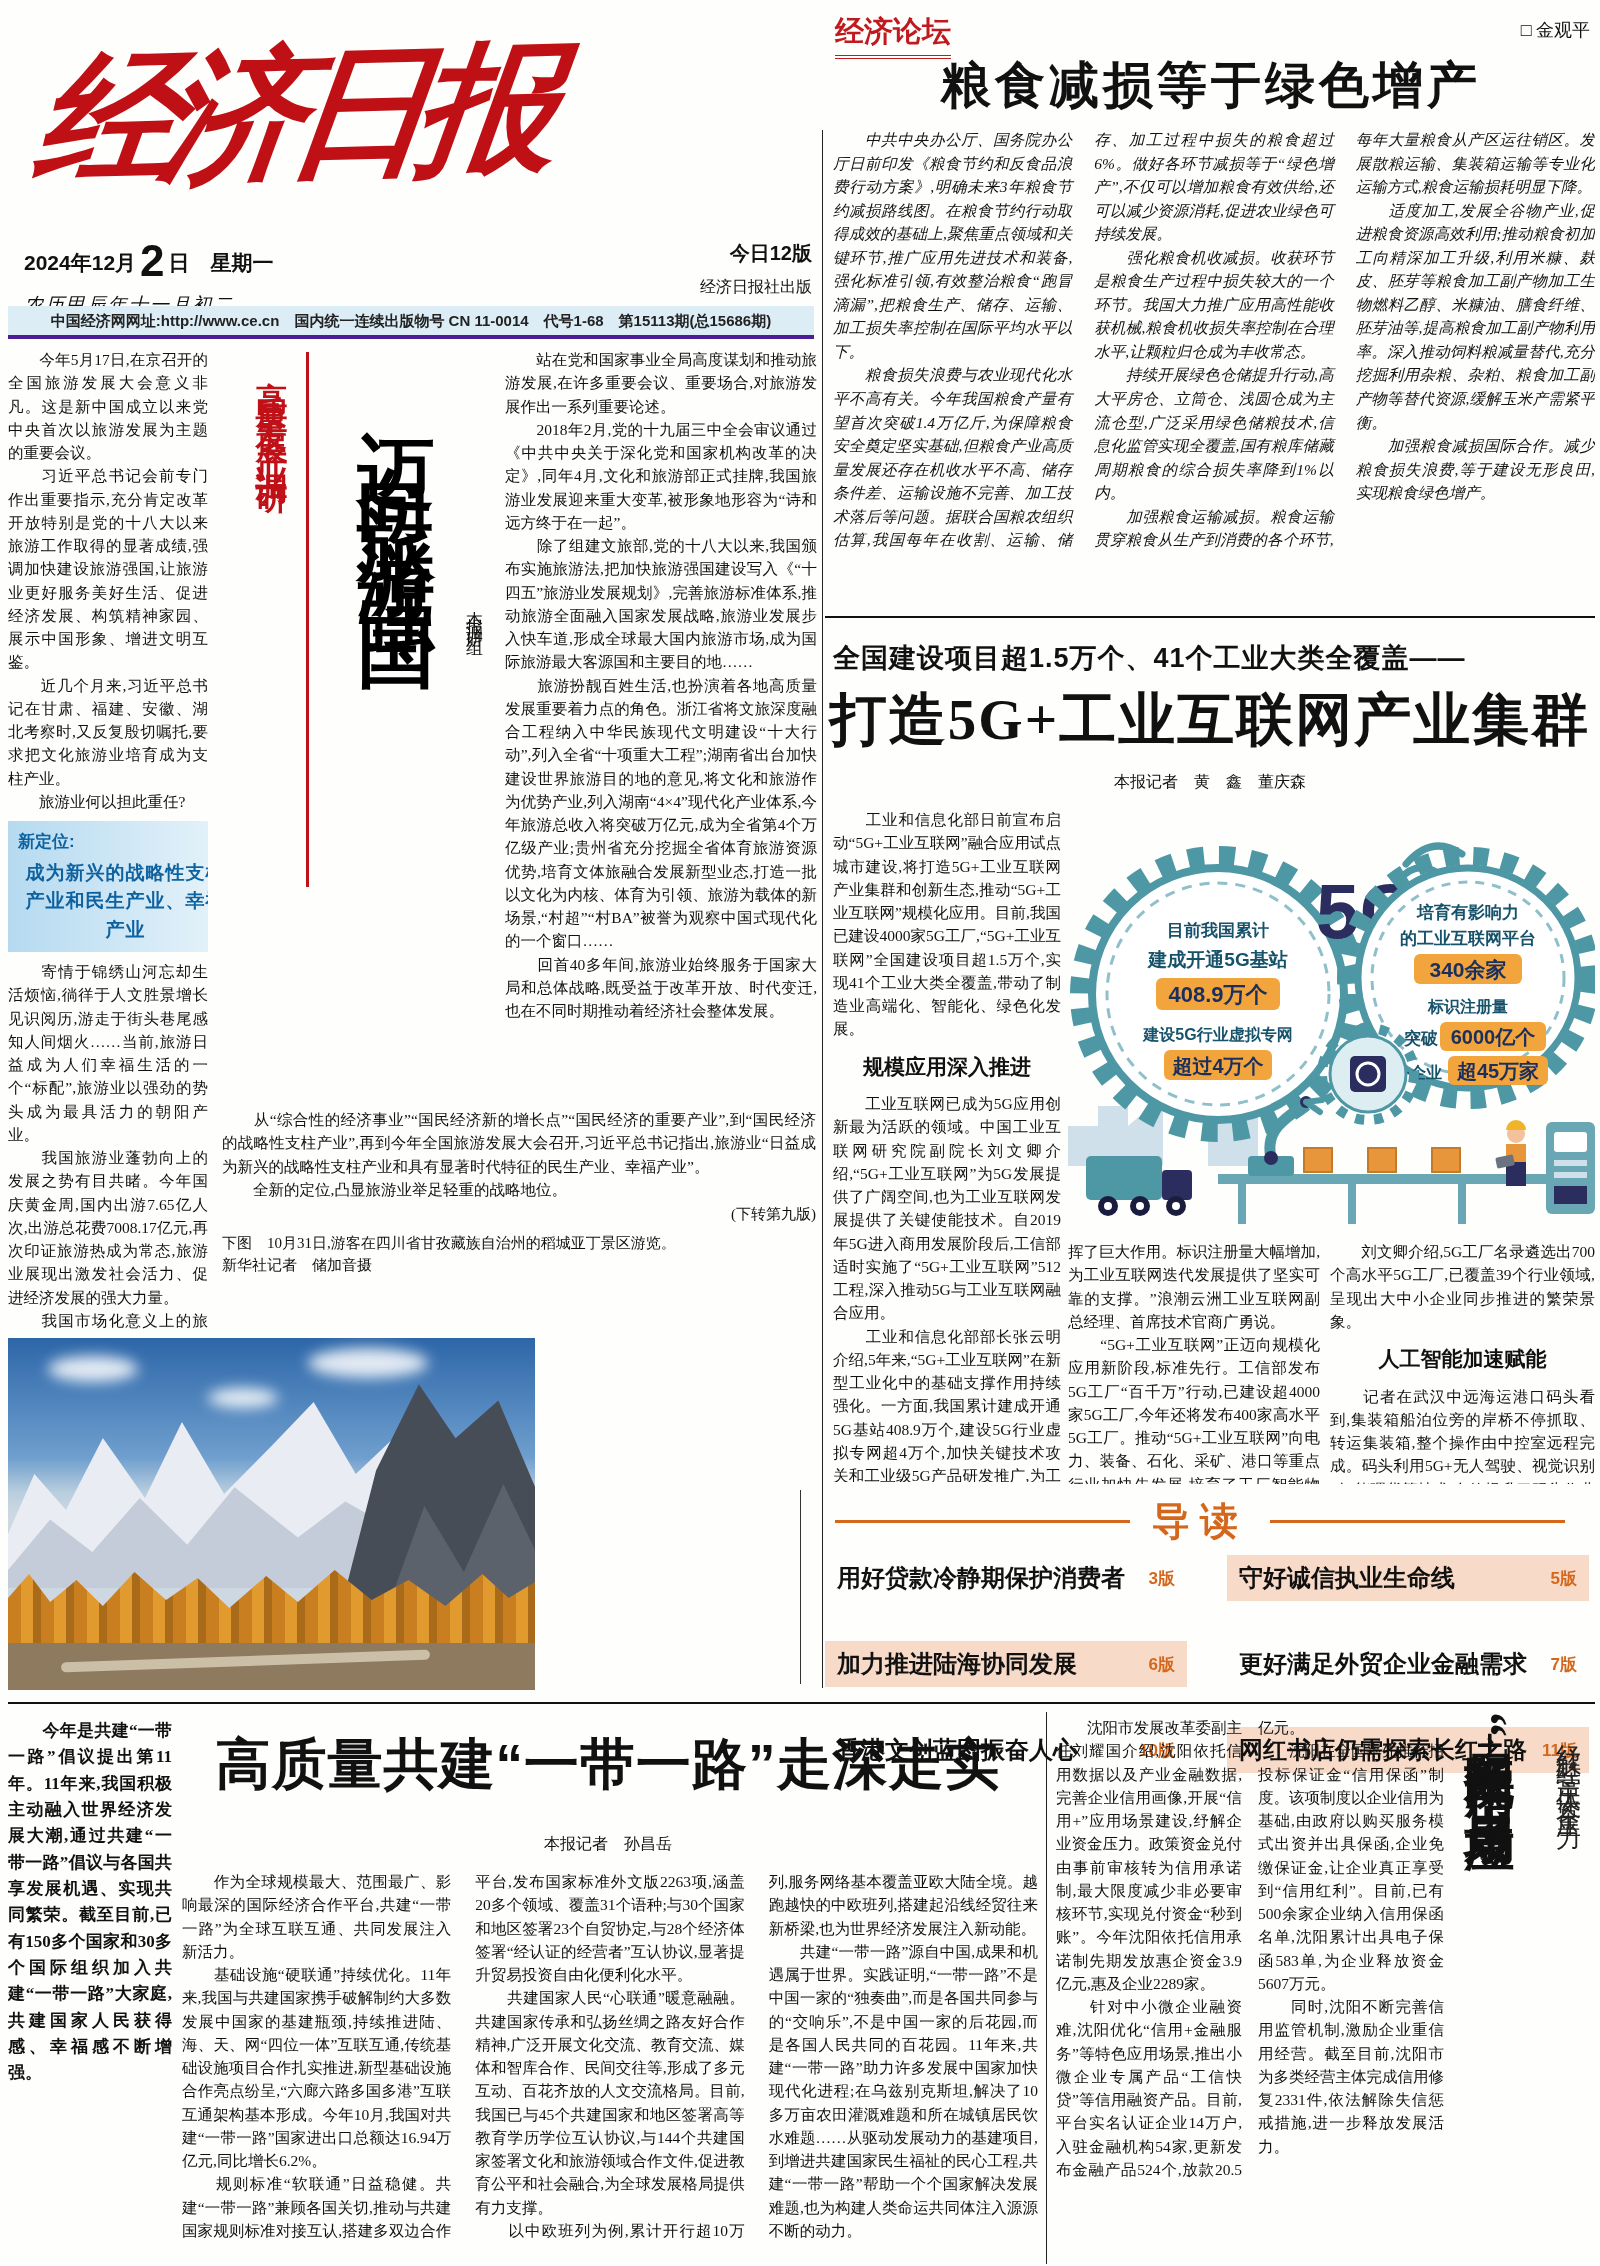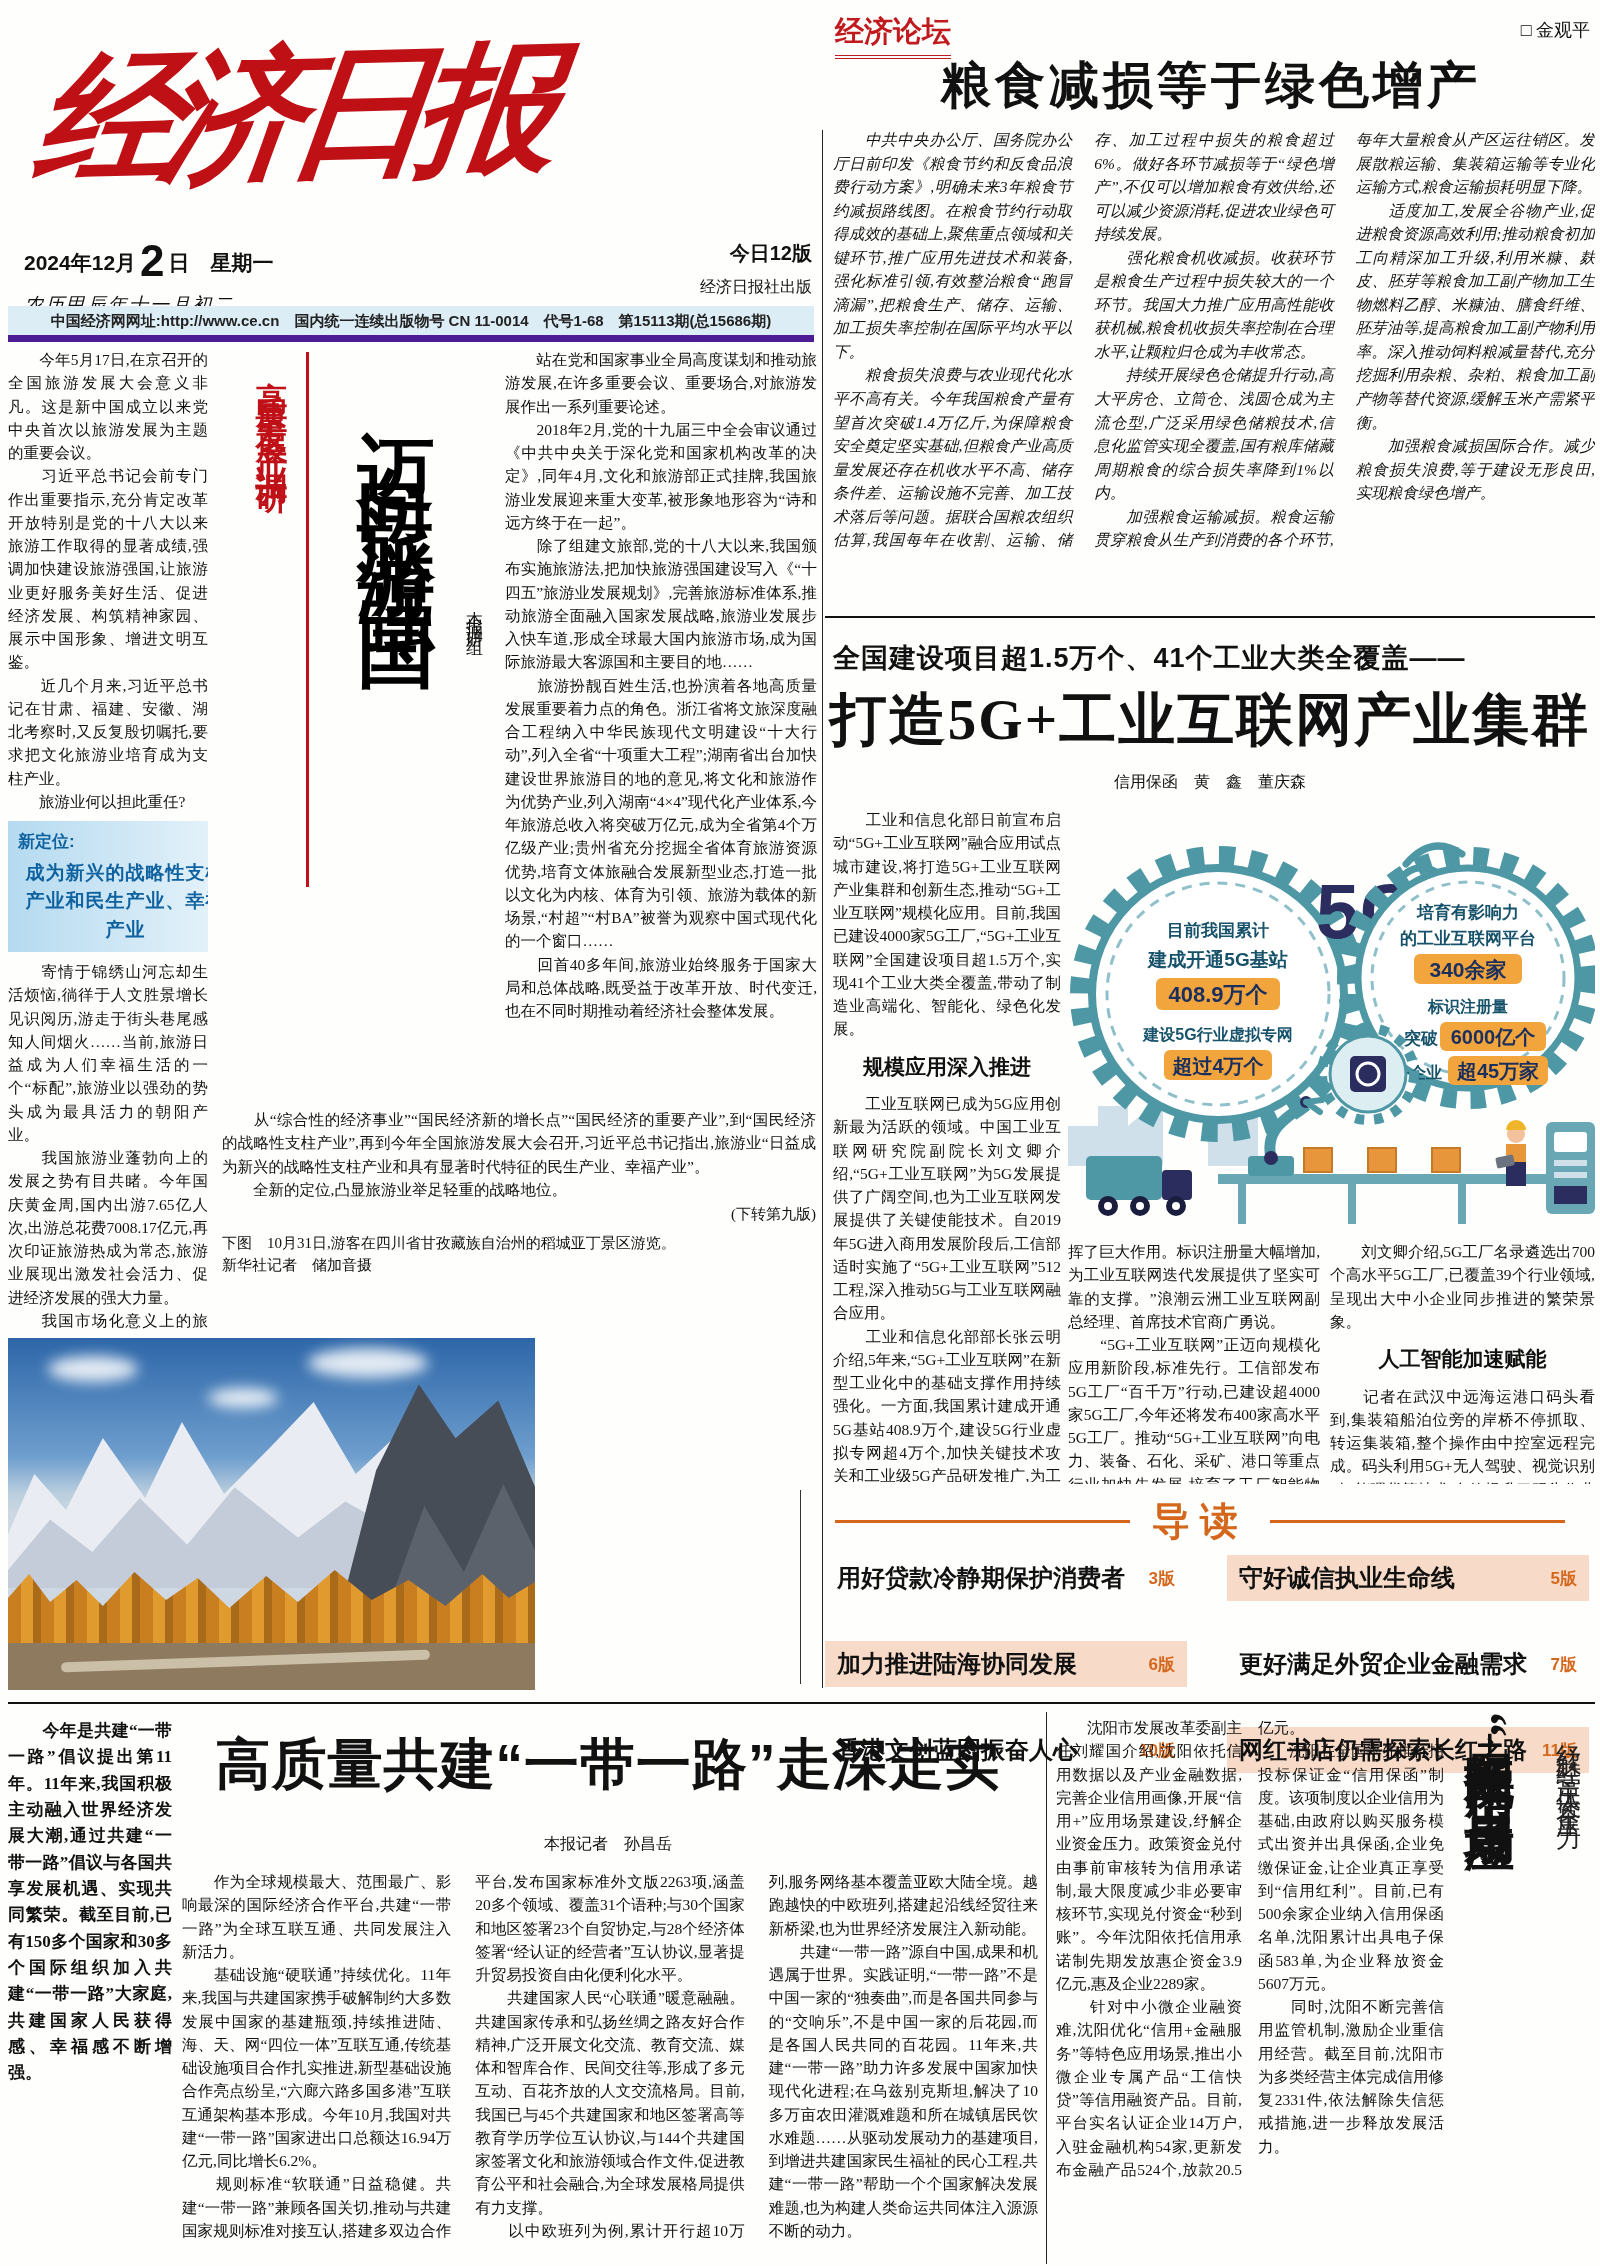--- a/index.html
+++ b/index.html
@@ -17,21 +17,21 @@
   #dateblock{left:24px;top:236px;width:300px;}
   #dateblock .l1{font-size:21px;font-weight:700;font-family:"Liberation Sans",sans-serif;}
   #dateblock .big{font-size:44px;font-weight:900;vertical-align:-6px;padding:0 4px;}
   #dateblock .l2{font-size:19px;font-style:italic;letter-spacing:2px;margin-top:6px;}
   #english{left:265px;top:250px;width:340px;text-align:center;font-size:26px;font-weight:700;
            letter-spacing:9px;font-family:"Liberation Sans",sans-serif;}
   #edition{left:672px;top:240px;width:140px;text-align:right;}
   #edition .e1{font-size:20px;font-weight:700;font-family:"Liberation Sans",sans-serif;}
   #edition .e2{font-size:16px;margin-top:10px;}
   #infobar{left:8px;top:306px;width:806px;height:29px;background:#dcedf6;
-           border-bottom:7px solid #4c1d95;text-align:center;line-height:29px;
+           border-bottom:4px solid #4c1d95;text-align:center;line-height:29px;
            font-size:15px;font-weight:700;font-family:"Liberation Sans",sans-serif;color:#222;}
 
   
   #forum-tag{left:835px;top:12px;font-size:29px;font-weight:900;color:#c01a1f;
              font-family:"Liberation Sans",sans-serif;border-bottom:4px double #c01a1f;padding-bottom:3px;}
   #forum-author{left:1440px;top:18px;width:150px;text-align:right;font-size:18px;}
   #forum-title{left:828px;top:52px;width:766px;text-align:center;font-size:50px;font-weight:900;
                letter-spacing:4px;font-family:"Liberation Sans",sans-serif;}
   #forum-body{left:833px;top:128px;width:762px;height:480px;column-count:3;column-gap:22px;
               font-size:15.5px;line-height:1.52;font-style:italic;overflow:hidden;}
@@ -184,21 +184,21 @@
     <div id="pm-back2"></div>
     <div id="pm-dark"></div>
     <div id="pm-dark2"></div>
     <div id="pm-forest"></div>
     <div id="pm-ground"></div>
     <div id="pm-path"></div>
   </div>
 
   <div class="abs" id="fg-kicker">全国建设项目超1.5万个、41个工业大类全覆盖——</div>
   <div class="abs" id="fg-title">打造5G+工业互联网产业集群</div>
-  <div class="abs" id="fg-byline">信用保函　黄　鑫　董庆森</div>
+  <div class="abs" id="fg-byline">本报记者　黄　鑫　董庆森</div>
   <div class="abs" id="fg-left">
     <div class="flow">　　工业和信息化部日前宣布启动“5G+工业互联网”融合应用试点城市建设,将打造5G+工业互联网产业集群和创新生态,推动“5G+工业互联网”规模化应用。目前,我国已建设4000家5G工厂,“5G+工业互联网”全国建设项目超1.5万个,实现41个工业大类全覆盖,带动了制造业高端化、智能化、绿色化发展。</div>
     <div class="subhead">规模应用深入推进</div>
     <div class="flow">　　工业互联网已成为5G应用创新最为活跃的领域。中国工业互联网研究院副院长刘文卿介绍,“5G+工业互联网”为5G发展提供了广阔空间,也为工业互联网发展提供了关键使能技术。自2019年5G进入商用发展阶段后,工信部适时实施了“5G+工业互联网”512工程,深入推动5G与工业互联网融合应用。
 　　工业和信息化部部长张云明介绍,5年来,“5G+工业互联网”在新型工业化中的基础支撑作用持续强化。一方面,我国累计建成开通5G基站408.9万个,建设5G行业虚拟专网超4万个,加快关键技术攻关和工业级5G产品研发推广,为工业互联网规模发展提供了关键使能技术。另一方面,工业互联网网络、标识、平台、数据、安全功能体系一体推进,发布3项国际标准、70多项国家标准,建成400余家有影响力的工业互联网平台,标识注册量突破6000亿个,服务企业超45万家企业。
 　　“低延时、高可靠的5G网络在安全生产、远程运维、仓储物流等场景中发</div>
   </div>
 
   <svg class="abs" style="left:1068px;top:826px;" width="527" height="404" viewBox="0 0 527 404">
 

